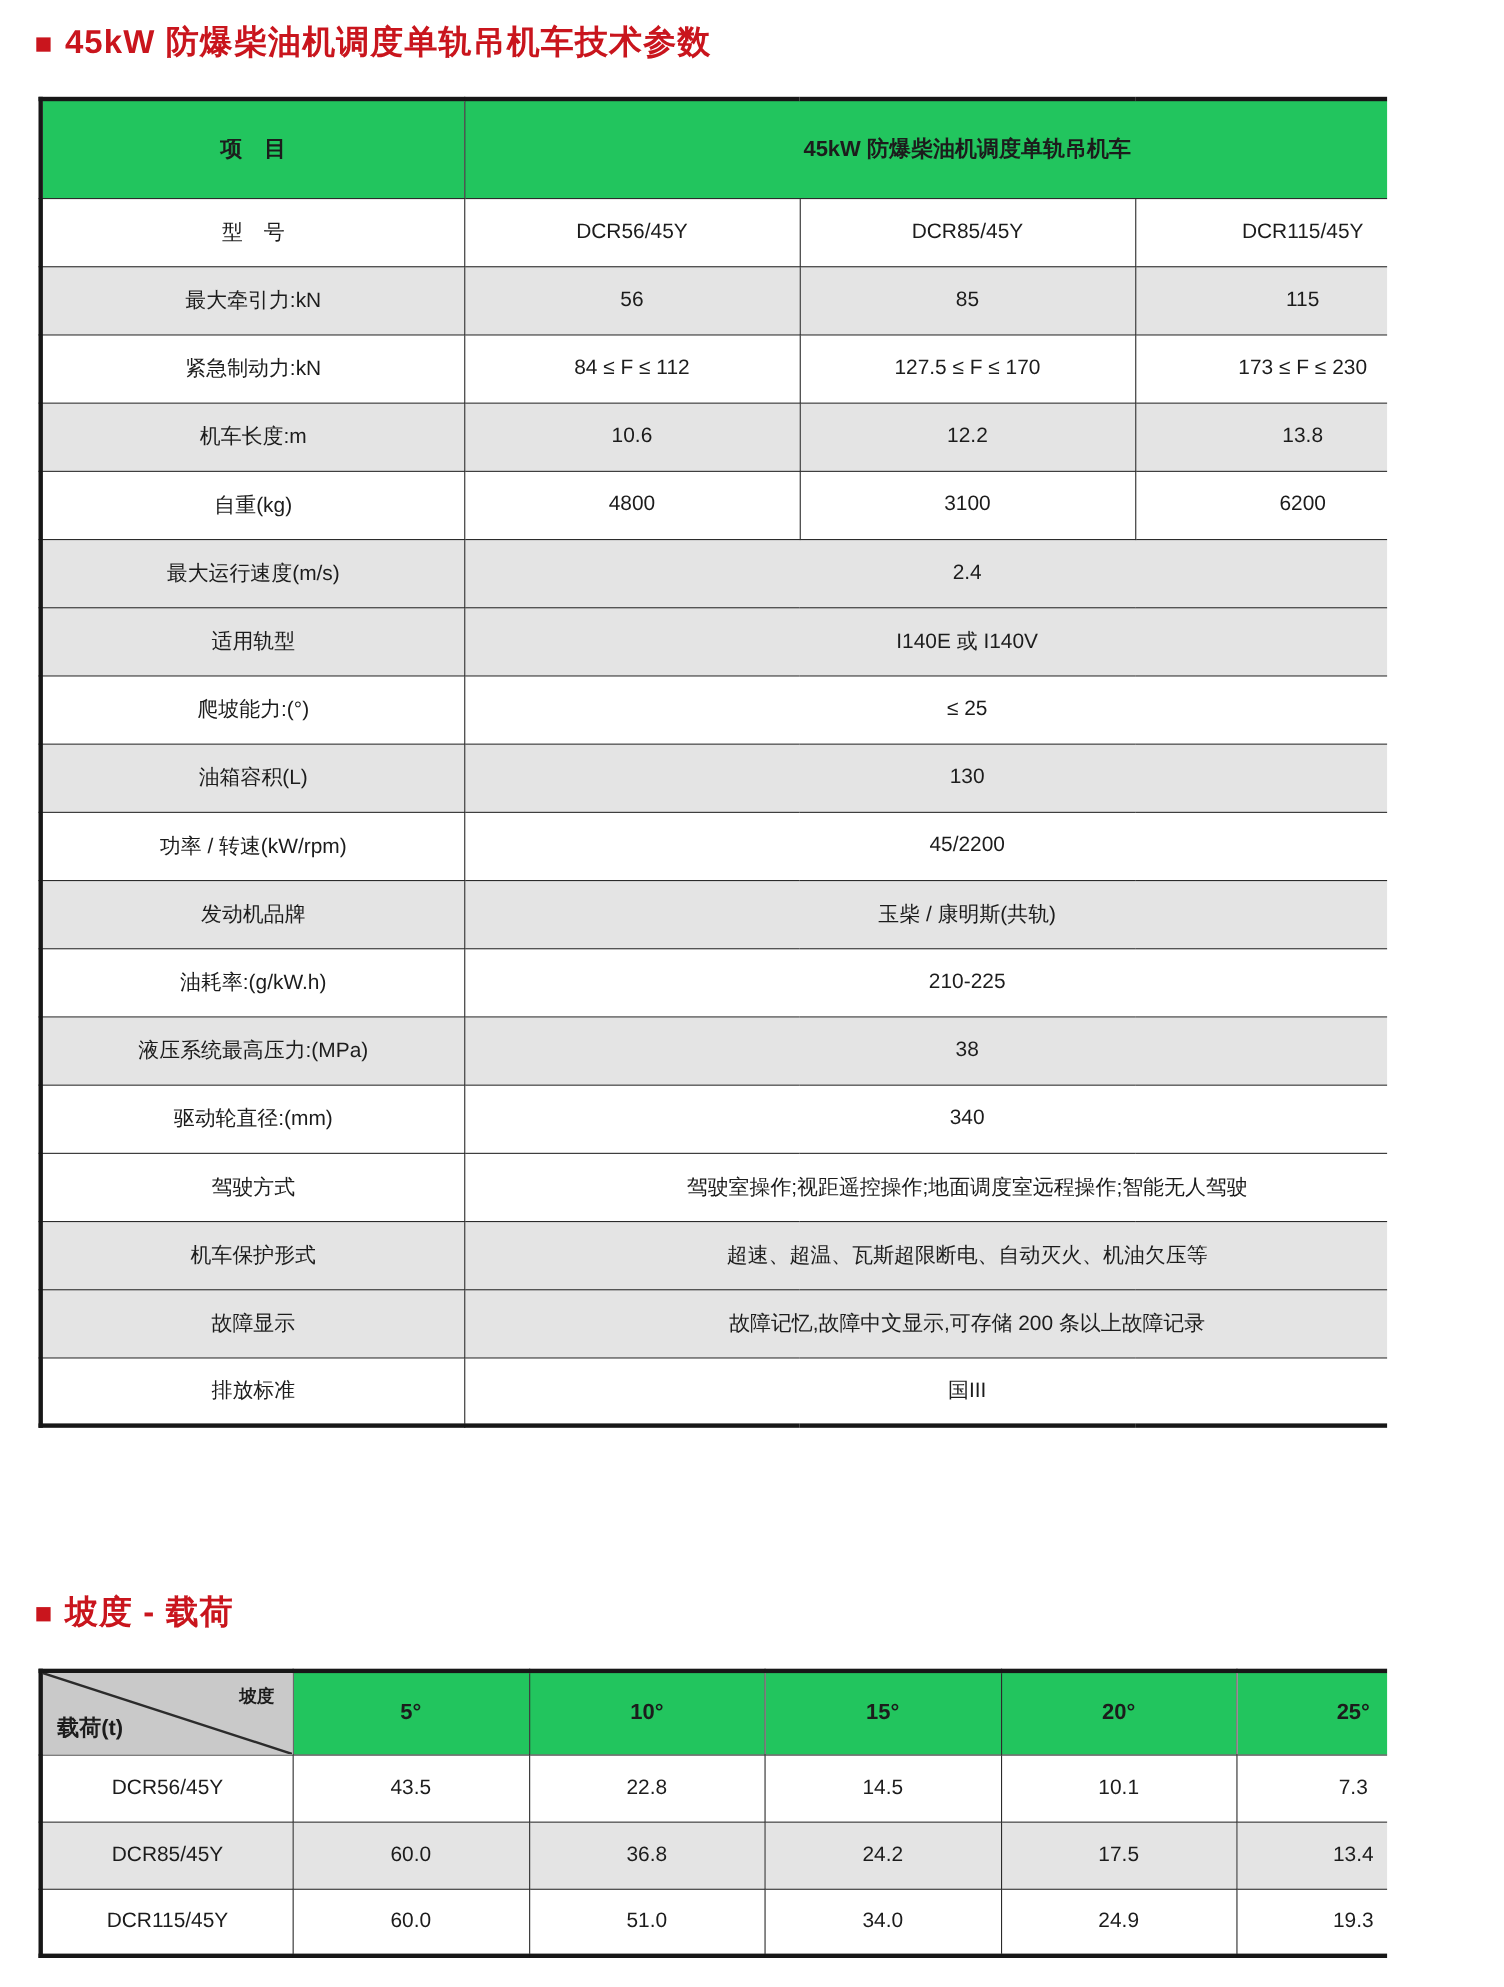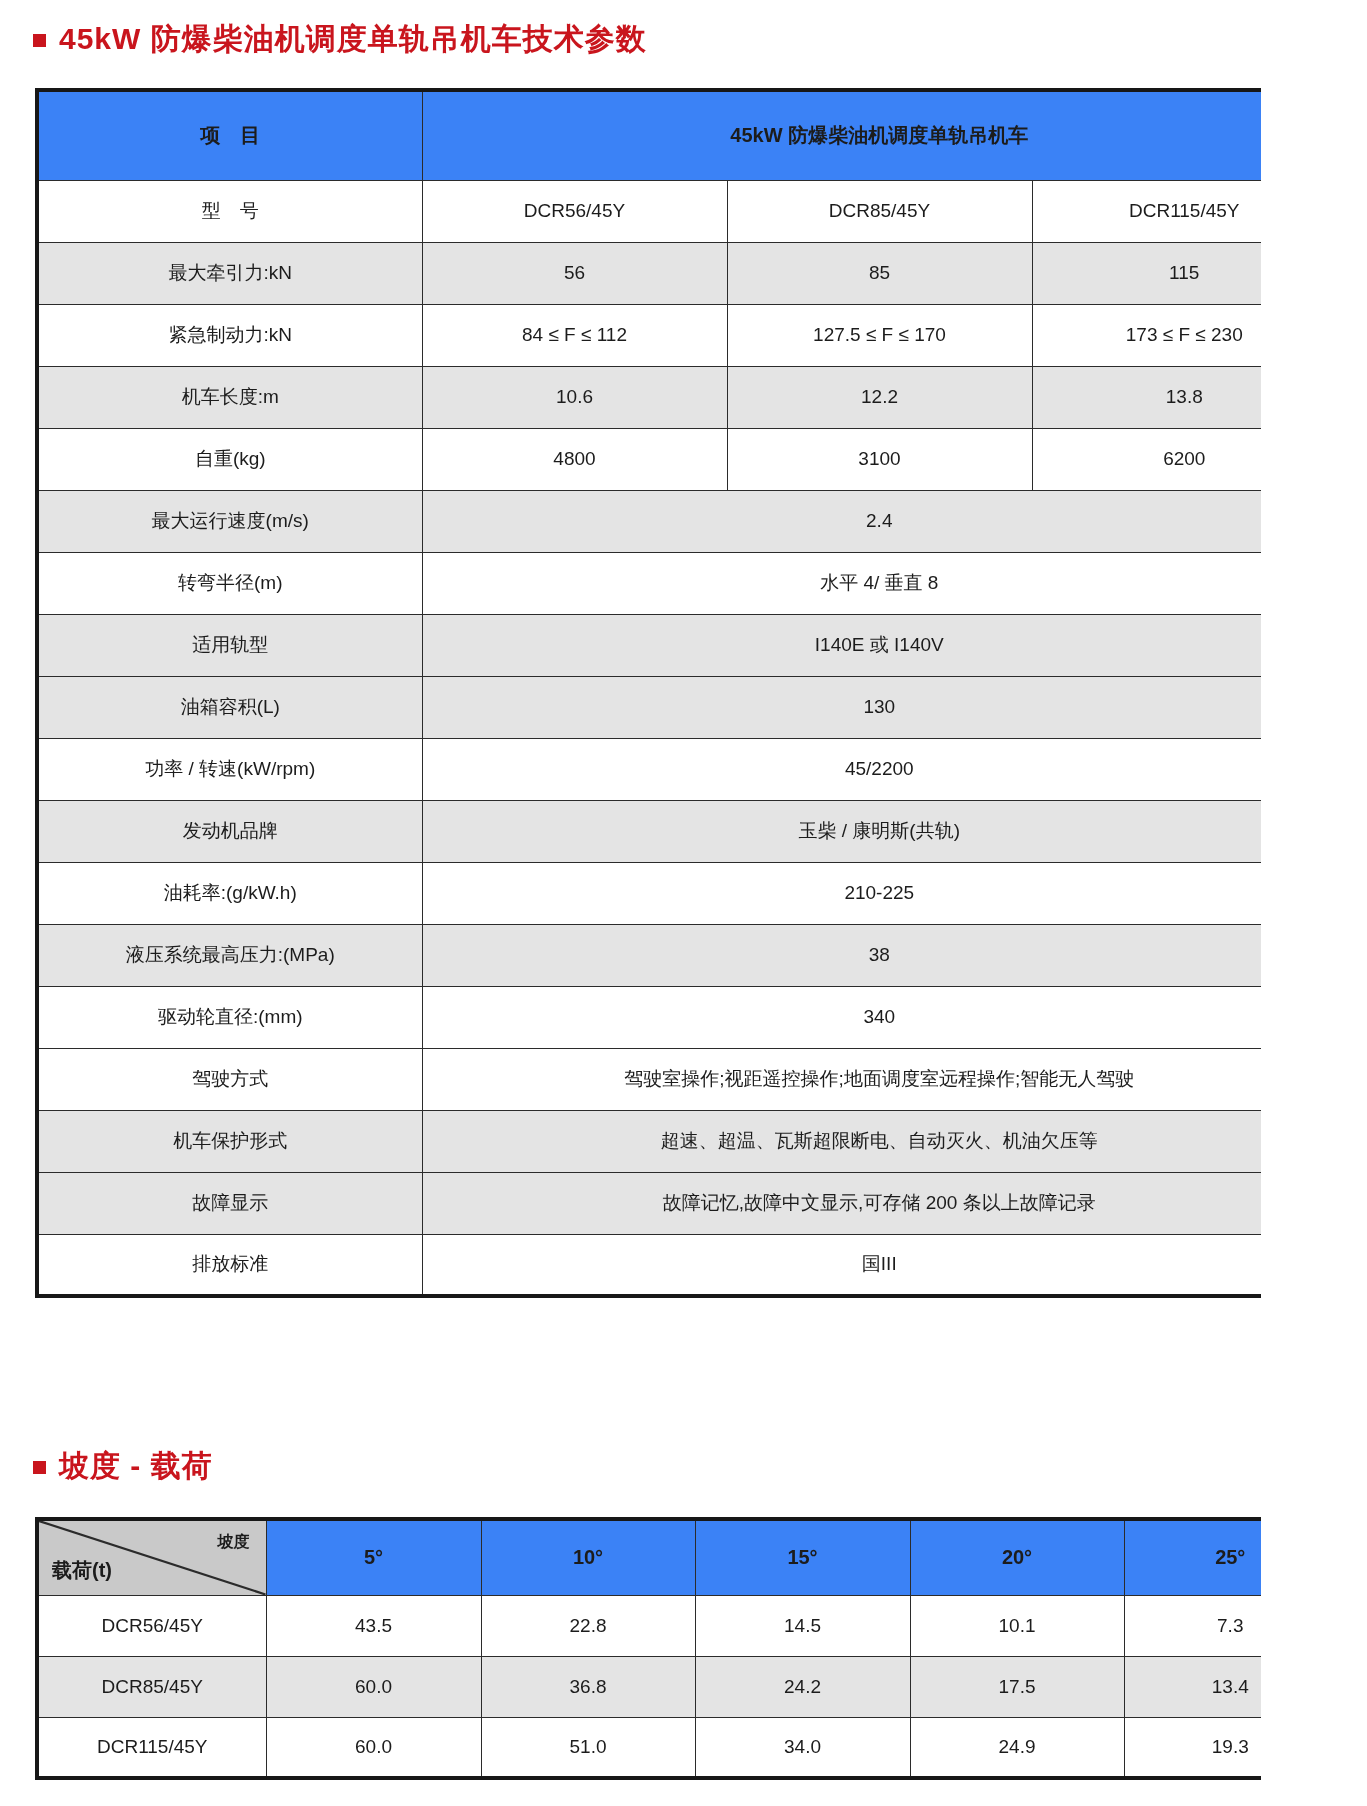--- a/index.html
+++ b/index.html
@@ -31,21 +31,21 @@
     text-align:center;vertical-align:middle;
     font-size:19px;font-weight:normal;
     padding:2px 6px;box-sizing:border-box;
     color:#1c1c1c;
     overflow:hidden;
   }
   #spec-table{top:88px;width:1301px;}
   #spec-table{border:4px solid #171717;}
   #load-table{top:1517px;width:1301px;border:4px solid #171717;}
 
-  .head{background:#3b82f6;font-weight:bold;font-size:20px;}
+  .head{background:#22c55e;font-weight:bold;font-size:20px;}
   .shaded{background:#e4e4e4;}
   .h-row{height:90px;}
   .s-row{height:62px;}
   .lh-row{height:76px;}
   .l-row{height:61px;}
 
   
   .diag{position:relative;padding:0;background:#c9c9c9;}
   .diag svg{position:absolute;top:0;left:0;width:100%;height:100%;display:block;}
   .diag .corner-tr{position:absolute;top:11px;right:16px;font-weight:bold;font-size:16px;}
@@ -101,26 +101,26 @@
       <td>自重(kg)</td>
       <td>4800</td>
       <td>3100</td>
       <td>6200</td>
     </tr>
     <tr class="s-row">
       <td class="shaded">最大运行速度(m/s)</td>
       <td class="shaded" colspan="3">2.4</td>
     </tr>
     <tr class="s-row">
-      <td>转弯半径(m)</td>
-      <td colspan="3">水平 4/ 垂直 8</td>
-    </tr>
-    <tr class="s-row">
       <td class="shaded">适用轨型</td>
       <td class="shaded" colspan="3">I140E 或 I140V</td>
+    </tr>
+    <tr class="s-row">
+      <td>爬坡能力:(°)</td>
+      <td colspan="3">≤ 25</td>
     </tr>
     <tr class="s-row">
       <td class="shaded">油箱容积(L)</td>
       <td class="shaded" colspan="3">130</td>
     </tr>
     <tr class="s-row">
       <td>功率 / 转速(kW/rpm)</td>
       <td colspan="3">45/2200</td>
     </tr>
     <tr class="s-row">

